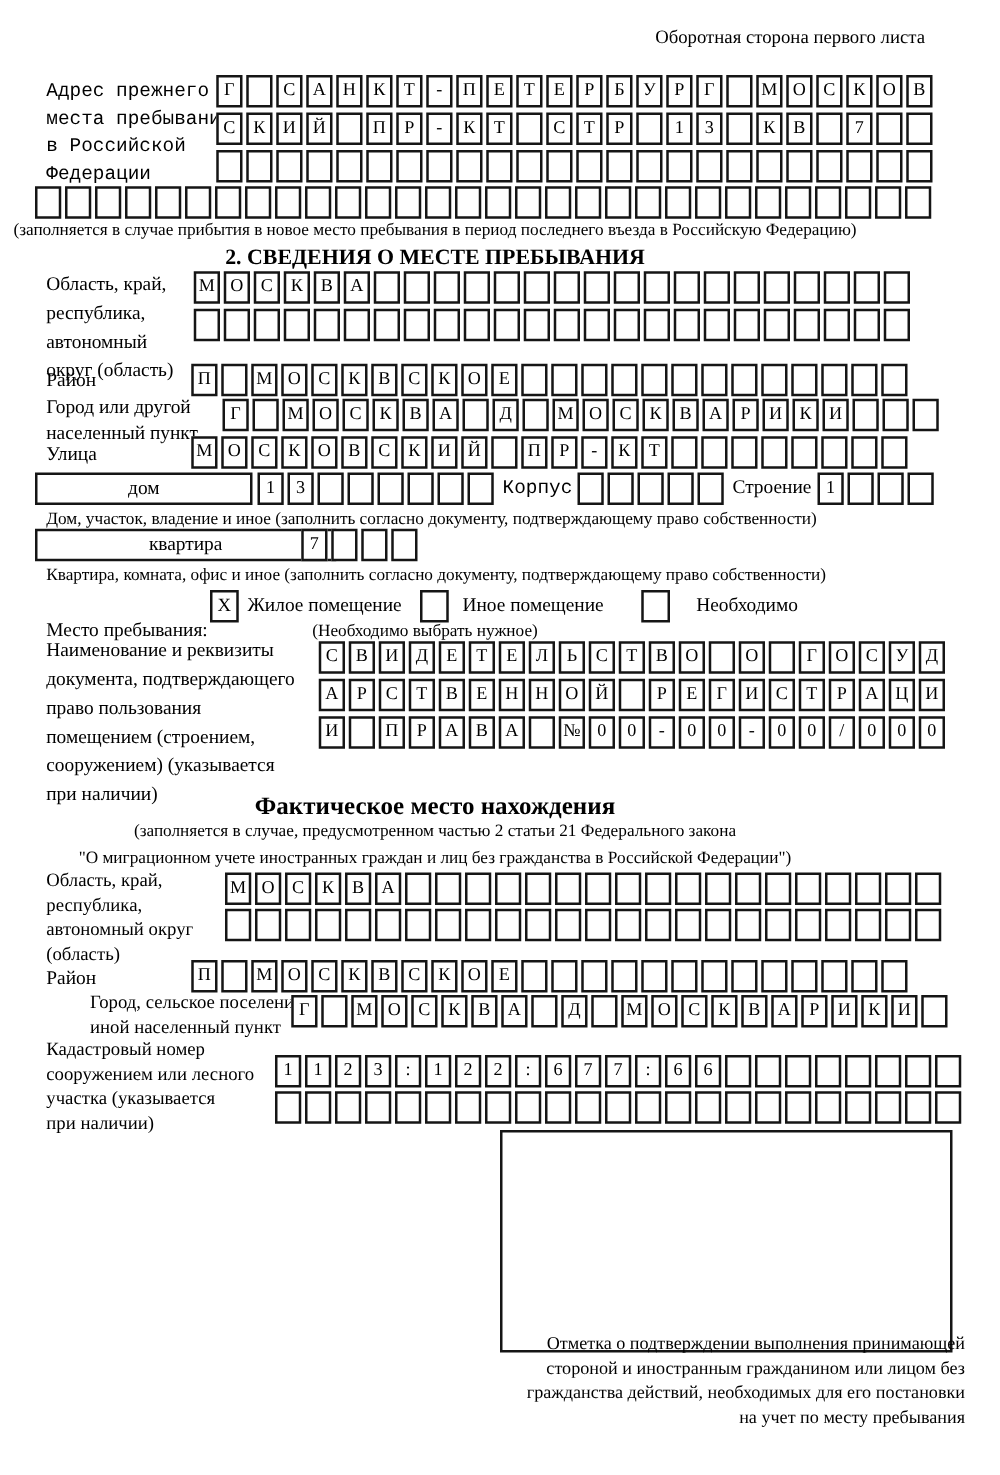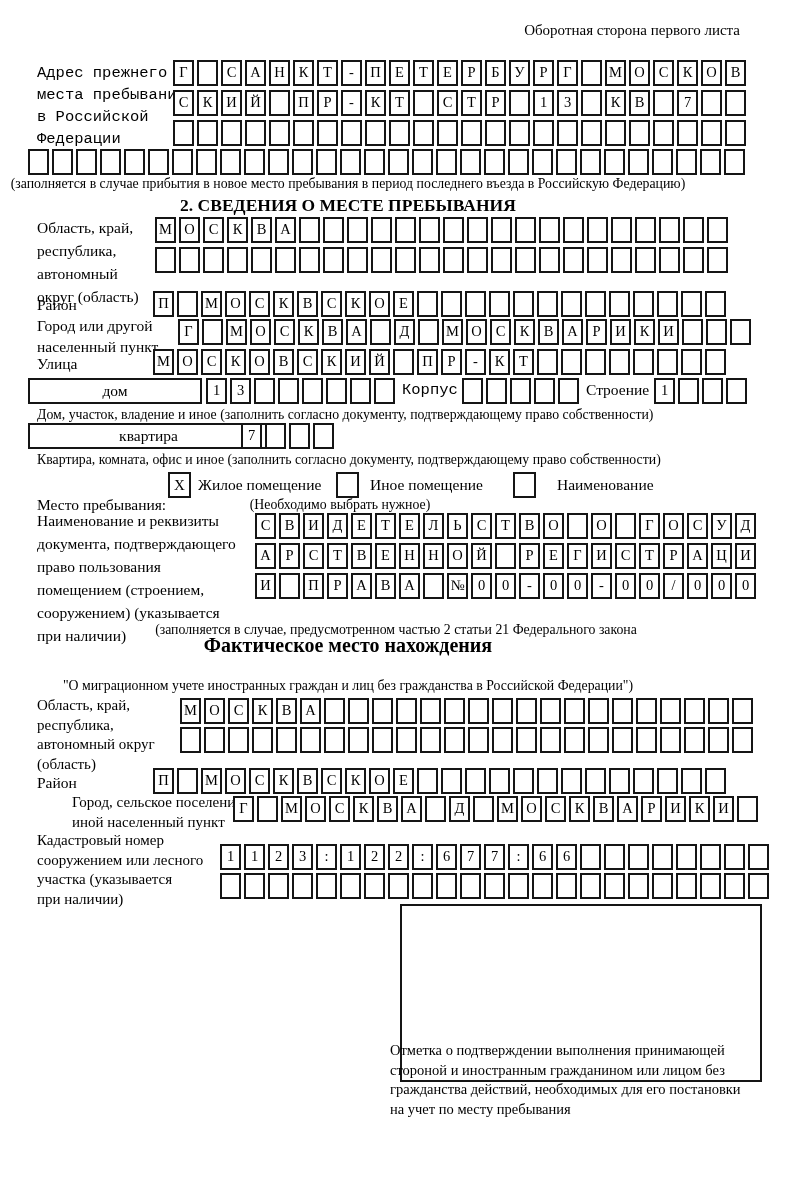--- a/index.html
+++ b/index.html
@@ -327,21 +327,21 @@
     <span class="cell"></span>
   </div>
 <div class="note" style="left:37px; top:452px;">Квартира, комната, офис и иное (заполнить согласно документу, подтверждающему право собственности)</div>
 
 <div class="inl" style="left:37px; top:496px;">Место пребывания:</div>
 <span class="cb" style="left:168px; top:472px;">X</span>
 <div class="inl" style="left:198px; top:476px;">Жилое помещение</div>
 <span class="cb" style="left:336px; top:472px;"></span>
 <div class="inl" style="left:370px; top:476px;">Иное помещение</div>
 <span class="cb" style="left:513px; top:472px;"></span>
-<div class="inl" style="left:557px; top:476px;">Наименование</div>
+<div class="inl" style="left:557px; top:476px;">Необходимо</div>
 <div class="note" style="left:0; top:497px; width:680px; text-align:center;">(Необходимо выбрать нужное)</div>
 
 <div class="lbl" style="left:37px; top:509px; line-height:23px;">Наименование и реквизиты
 документа, подтверждающего
 право пользования
 помещением (строением,
 сооружением) (указывается
 при наличии)</div>
 <div class="row" style="left:255px; top:513px;">
     <span class="cell">С</span>
@@ -407,21 +407,21 @@
     <span class="cell">-</span>
     <span class="cell">0</span>
     <span class="cell">0</span>
     <span class="cell">/</span>
     <span class="cell">0</span>
     <span class="cell">0</span>
     <span class="cell">0</span>
   </div>
 
 <div class="btitle center" style="top:634px; font-size:20px;">Фактическое место нахождения</div>
-<div class="note center" style="position:absolute; top:622px;margin-left:48px;">(заполняется в случае, предусмотренном частью 2 статьи 21 Федерального закона</div>
+<div class="note center" style="position:absolute; top:657px;">(заполняется в случае, предусмотренном частью 2 статьи 21 Федерального закона</div>
 <div class="note center" style="position:absolute; top:678px;">"О миграционном учете иностранных граждан и лиц без гражданства в Российской Федерации")</div>
 
 <div class="lbl" style="left:37px; top:696px; line-height:19.5px; font-size:15px;">Область, край,
 республика,
 автономный округ
 (область)</div>
 <div class="row" style="left:180px; top:698px;">
     <span class="cell">М</span>
     <span class="cell">О</span>
     <span class="cell">С</span>
@@ -578,16 +578,16 @@
     <span class="cell"></span>
     <span class="cell"></span>
     <span class="cell"></span>
     <span class="cell"></span>
     <span class="cell"></span>
     <span class="cell"></span>
     <span class="cell"></span>
   </div>
 
 <div class="stamp" style="left:400px; top:904px; width:362px; height:178px;"></div>
-<div class="abs" style="left:390px; top:1041px; width:382px; text-align:left; font-size:14.5px; line-height:19.5px; white-space:pre-line;">Отметка о подтверждении выполнения принимающей
+<div class="abs" style="left:390px; top:1066px; width:382px; text-align:right; font-size:14.5px; line-height:19.5px; white-space:pre-line;">Отметка о подтверждении выполнения принимающей
 стороной и иностранным гражданином или лицом без
 гражданства действий, необходимых для его постановки
 на учет по месту пребывания</div>
 
 </body></html>

